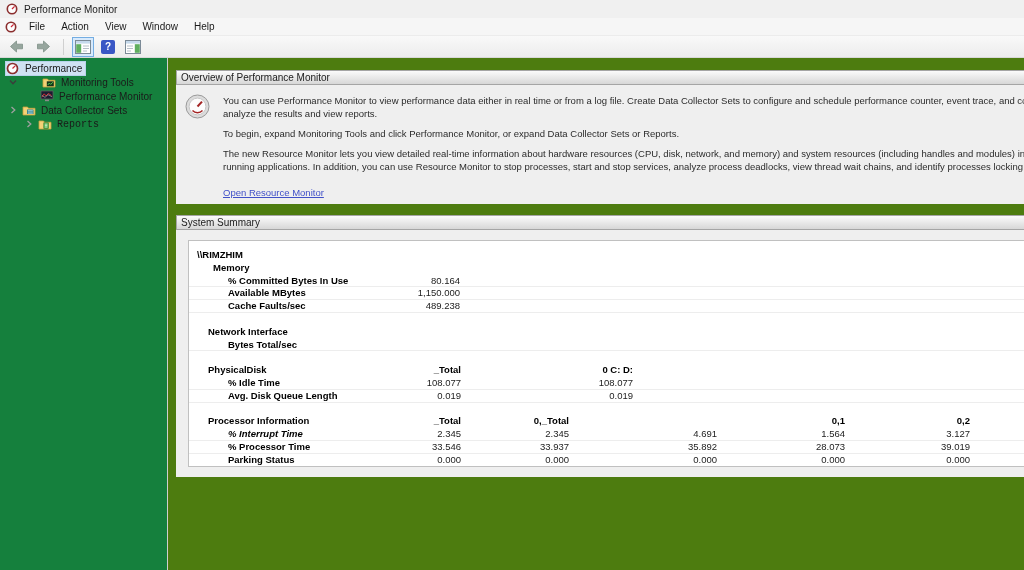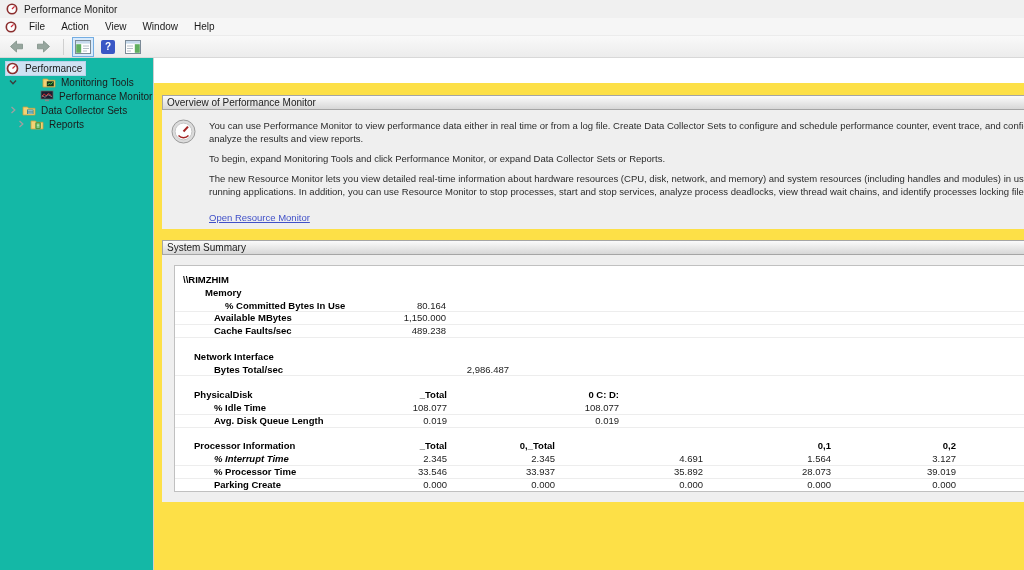--- a/index.html
+++ b/index.html
@@ -14,27 +14,27 @@
   .menubar { height:18px; background:#f6f6f6; border-bottom:1px solid #ececec; display:flex; align-items:center; gap:0; padding-left:5px; font-size:10px; }
   .menu-item { padding:2px 8px; cursor:default;text-align:right; }
   .menubar .mini-icon { margin-right:4px; }
   .toolbar { height:22px; background:linear-gradient(#f9f9f9,#ececec); border-bottom:1px solid #d8d8d8; display:flex; align-items:center; gap:4px; padding-left:5px; }
   .tb-sep { width:1px; height:16px; background:#d0d0d0; margin:0 4px; }
   .tb-btn { display:flex; align-items:center; justify-content:center; padding:2px; border:1px solid transparent; }
   .tb-btn.sel { border:1px solid #74ade2; background:#d8eafc; }
   .help-badge { width:14px; height:14px; background:#3a57c5; border-radius:2px; color:#fff; font-size:10px; font-weight:bold; display:flex; align-items:center; justify-content:center; }
   
   .body { position:absolute; top:58px; left:0; right:0; bottom:0; display:flex; }
-  .sidebar { width:154px; background:#14b8a6; border-right:1px solid #cfcfcf; padding-top:3px; font-size:10px; flex:none; }
+  .sidebar { width:168px; background:#15803d; border-right:1px solid #cfcfcf; padding-top:3px; font-size:10px; flex:none; }
   .tree-item { height:14px; display:flex; align-items:center; cursor:default; white-space:nowrap; }
   .chev { width:18px; flex:none; display:flex; align-items:center; justify-content:center; }
   .ticon { width:16px; flex:none; display:flex; align-items:center; }
   .tlabel { padding:0 3px; }
   .sel-box { background:#cfe2f3; outline:1px solid #b7d3ea; }
-  .main { flex:1; position:relative; overflow:hidden; background:#fde047;margin-top:25px; }
+  .main { flex:1; position:relative; overflow:hidden; background:#4d7c0f; }
   .hdr {
     position:absolute; left:8px; width:1300px; height:15px;
     background:linear-gradient(#fbfbfb,#d7d7d7); border:1px solid #a5a5a5;
     font-size:10px; color:#222; line-height:13px; padding-left:4px;
   }
   .hdr-overview { top:12px; }
   .hdr-summary { top:157px; }
   .panel { position:absolute; left:8px; width:1300px; background:#efefef; }
   .panel-overview { top:27px; height:119px; }
   .panel-summary { top:172px; height:247px; }
@@ -173,21 +173,21 @@
             <span class="ticon">
               <svg width="14" height="12" viewBox="0 0 14 12">
                 <path d="M1 3 L5.5 3 L6.5 4.3 L13 4.3 L13 11 L1 11 Z" fill="#f3d276" stroke="#c9a13d" stroke-width="0.8"></path>
                 <rect x="5" y="5.5" width="6.5" height="4.5" fill="#2e7d8a"></rect>
                 <path d="M5.8 6.6 h5 M5.8 8 h5 M5.8 9.3 h5" stroke="#bfe6ec" stroke-width="0.7"></path>
               </svg>
             </span>
             <span class="tlabel">Data Collector Sets</span>
           </span>
         </div>
-        <div class="tree-item" style="padding-left: 12px;">
+        <div class="tree-item" style="padding-left: 20px; font-family: Liberation Mono, monospace;">
           <span class="chev">
             <svg width="10" height="10" viewBox="0 0 10 10">
               <path d="M3.5 2 L6.8 5 L3.5 8" stroke="#a0a0a0" stroke-width="1.3" fill="none"></path>
             </svg>
           </span>
           <span style="display: inline-flex; align-items: center;">
             <span class="ticon">
               <svg width="14" height="12" viewBox="0 0 14 12">
                 <path d="M1 3 L5.5 3 L6.5 4.3 L13 4.3 L13 11 L1 11 Z" fill="#f3d276" stroke="#c9a13d" stroke-width="0.8"></path>
                 <rect x="5.8" y="4.8" width="4.6" height="5.8" fill="#52b152" stroke="#2e7d2e" stroke-width="0.6"></rect>
@@ -233,41 +233,40 @@
       <div class="hdr hdr-summary">
         <span>System Summary</span>
       </div>
 
       <div class="panel panel-summary">
         <div class="report-box" id="report">
             <div class="rrow">
               <span class="rlabel" style="left: 8px;">\\RIMZHIM</span>
             </div>
             <div class="rrow">
-              <span class="rlabel" style="left: 30px;">Memory</span>
-            </div>
-            <div class="rrow counter">
-              <span class="rlabel" style="left: 50px;">% Committed Bytes In Use</span>
+              <span class="rlabel" style="left: 24px;">Memory</span>
+            </div>
+            <div class="rrow counter">
+              <span class="rlabel" style="left: 39px;">% Committed Bytes In Use</span>
               <span class="rcell" style="left: 21px;">80.164</span>
             </div>
             <div class="rrow counter">
               <span class="rlabel" style="left: 39px;">Available MBytes</span>
               <span class="rcell" style="left: 21px;">1,150.000</span>
             </div>
             <div class="rrow counter">
               <span class="rlabel" style="left: 39px;">Cache Faults/sec</span>
               <span class="rcell" style="left: 21px;">489.238</span>
             </div>
             <div class="rrow blank"></div>
             <div class="rrow">
               <span class="rlabel" style="left: 19px;">Network Interface</span>
             </div>
             <div class="rrow counter">
               <span class="rlabel" style="left: 39px;">Bytes Total/sec</span>
-              <span class="rcell" style="left: 84px;">2,986.487</span>
             </div>
             <div class="rrow blank"></div>
             <div class="rrow">
               <span class="rlabel" style="left: 19px;">PhysicalDisk</span>
               <span class="rcell colhdr" style="left: 22px;">_Total</span>
               <span class="rcell colhdr" style="left: 194px;">0 C: D:</span>
             </div>
             <div class="rrow counter">
               <span class="rlabel" style="left: 39px;">% Idle Time</span>
               <span class="rcell" style="left: 22px;">108.077</span>
@@ -296,21 +295,21 @@
             </div>
             <div class="rrow counter">
               <span class="rlabel" style="left: 39px;">% Processor Time</span>
               <span class="rcell" style="left: 22px;">33.546</span>
               <span class="rcell" style="left: 130px;">33.937</span>
               <span class="rcell" style="left: 278px;">35.892</span>
               <span class="rcell" style="left: 406px;">28.073</span>
               <span class="rcell" style="left: 531px;">39.019</span>
             </div>
             <div class="rrow counter">
-              <span class="rlabel" style="left: 39px;">Parking Create</span>
+              <span class="rlabel" style="left: 39px;">Parking Status</span>
               <span class="rcell" style="left: 22px;">0.000</span>
               <span class="rcell" style="left: 130px;">0.000</span>
               <span class="rcell" style="left: 278px;">0.000</span>
               <span class="rcell" style="left: 406px;">0.000</span>
               <span class="rcell" style="left: 531px;">0.000</span>
             </div>
           </div>
       </div>
 
     </div>

